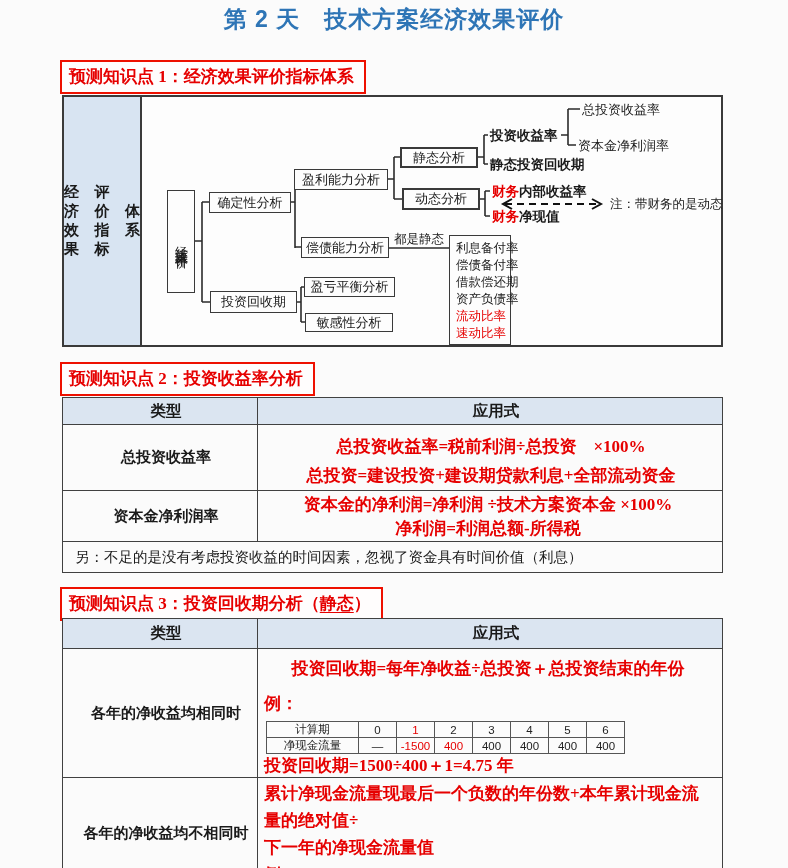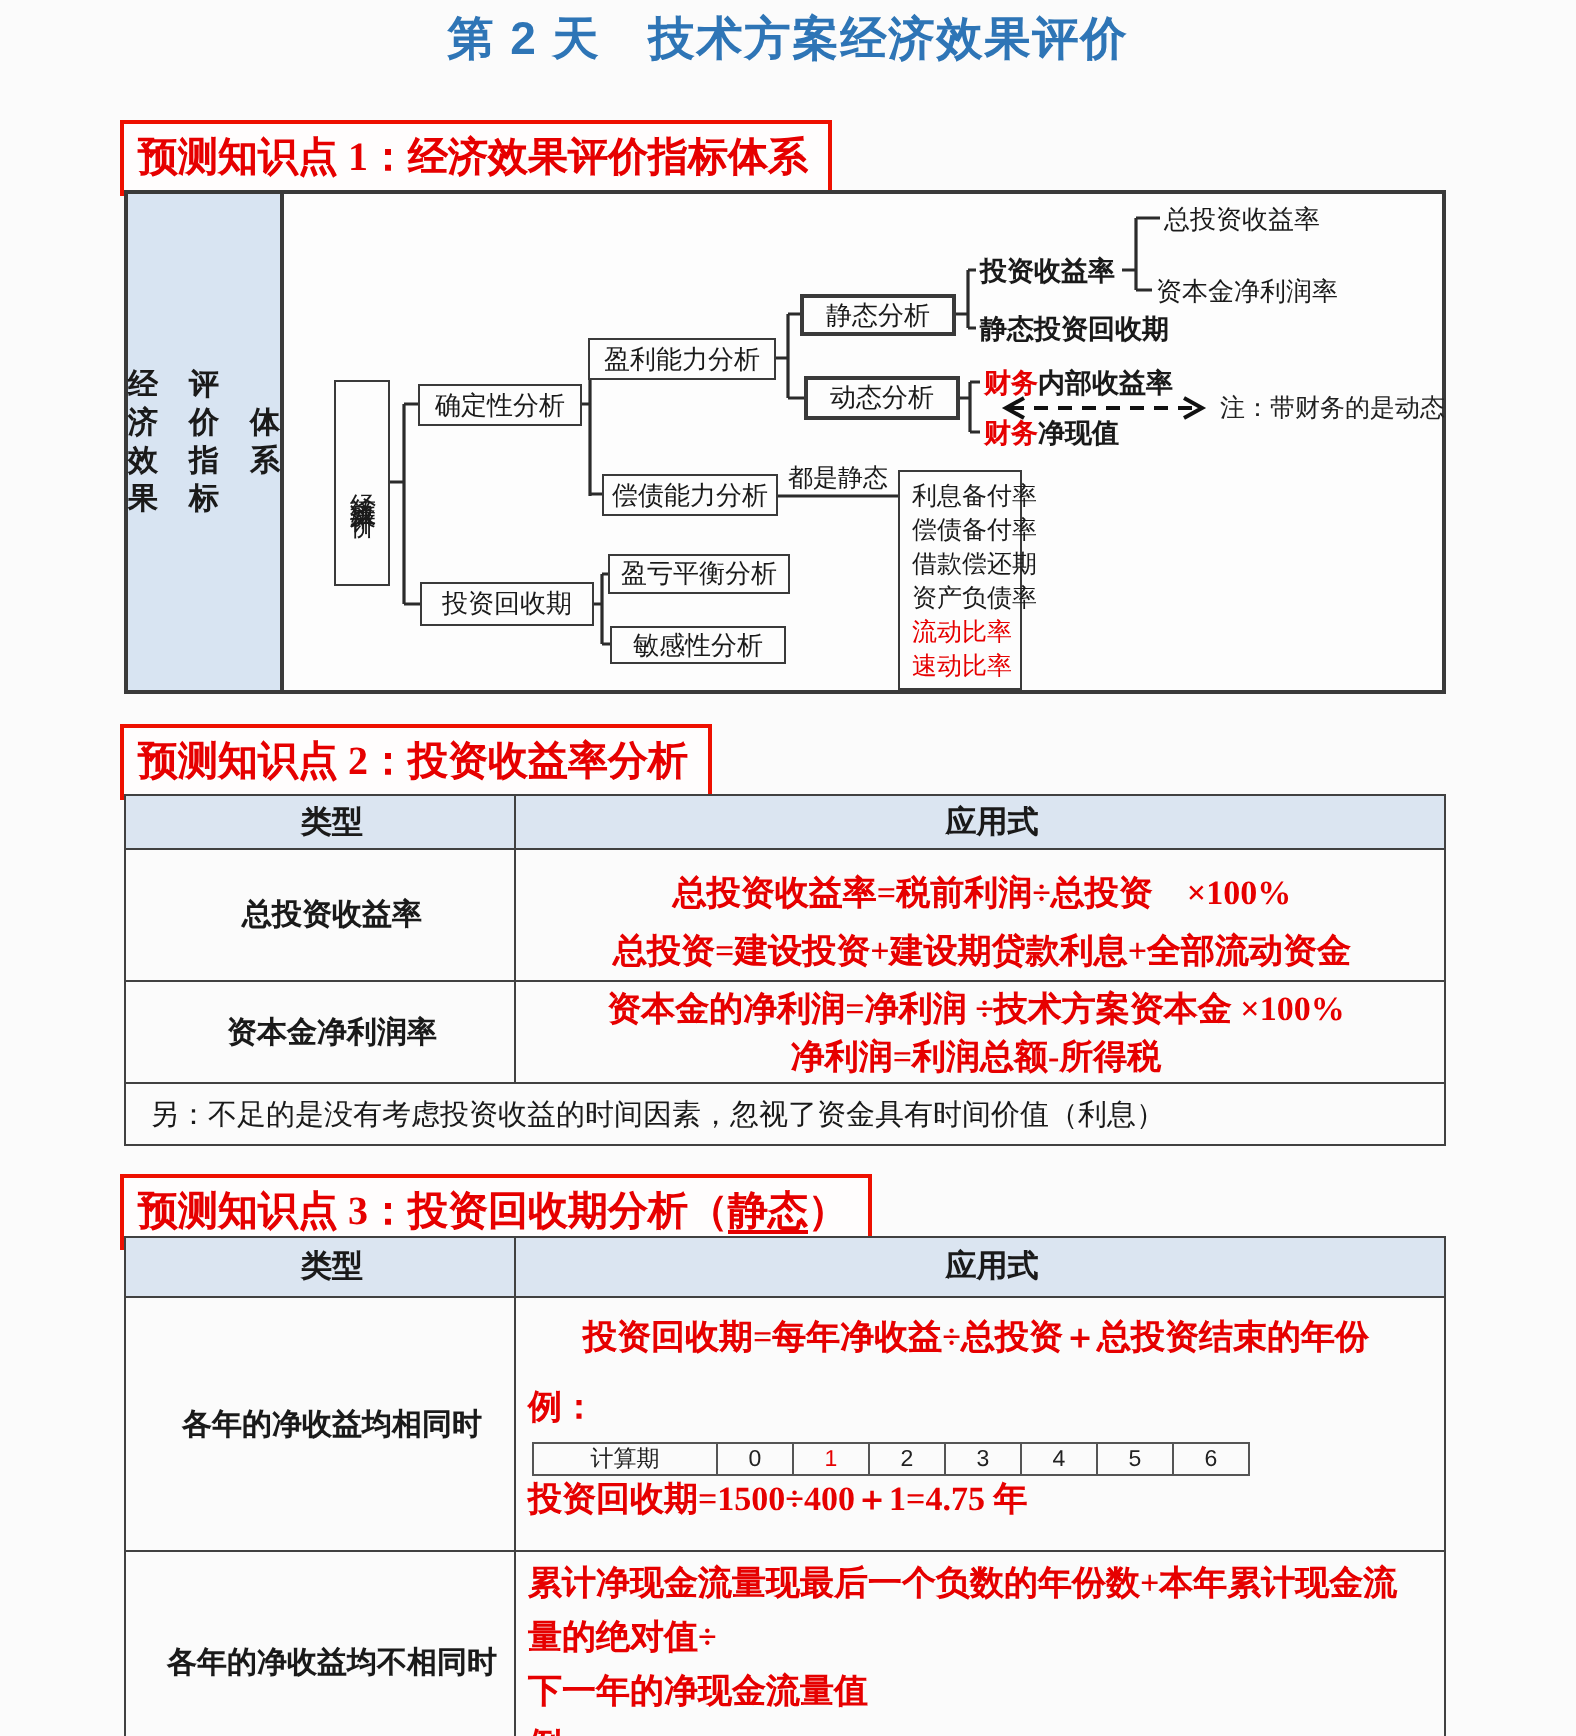--- a/index.html
+++ b/index.html
@@ -13,21 +13,21 @@
   
   .page-title {
     top:4px; left:0; width:788px; text-align:center;
     color:#2e75b6; font-size:23px; font-weight:bold; letter-spacing:1px;
   }
 
   
   .kp-box {
     border:2.5px solid #ee1000; background:#fffdfd;
     padding:3px 10px 4px 7px; color:#e60000; font-weight:bold;
-    font-size:20px; font-family:"Liberation Serif", serif; white-space:nowrap;
+    font-size:17px; font-family:"Liberation Serif", serif; white-space:nowrap;
   }
   .kp1 { left:60px; top:60px; }
   .kp2 { left:60px; top:362px; }
   .kp3 { left:60px; top:587px; }
   .u-red { text-decoration:underline; text-underline-offset:3px; }
 
   
   .diagram {
     left:62px; top:95px; width:661px; height:252px;
     border:2px solid #3a3a3a; background:#fdfdfd;
@@ -209,20 +209,30 @@
               <tr>
           <td class="c0">计算期</td>
           <td class="cn">0</td>
           <td class="cn ired">1</td>
           <td class="cn">2</td>
           <td class="cn">3</td>
           <td class="cn">4</td>
           <td class="cn">5</td>
           <td class="cn">6</td>
         </tr>
+        <tr>
+          <td class="c0">净现金流量</td>
+          <td class="cn">—</td>
+          <td class="cn ired">-1500</td>
+          <td class="cn ired">400</td>
+          <td class="cn">400</td>
+          <td class="cn">400</td>
+          <td class="cn">400</td>
+          <td class="cn">400</td>
+        </tr>
       </tbody>
           </table>
       <div class="formula" style="">投资回收期=1500÷400＋1=4.75 年</div>
     </td>
   </tr>
   <tr style="height:110px;">
     <td class="type-cell">各年的净收益均不相同时</td>
     <td style="padding:2px 10px 0 6px; vertical-align:top;">
       <div class="formula lh27">累计净现金流量现最后一个负数的年份数+本年累计现金流量的绝对值÷</div>
       <div class="formula lh27">下一年的净现金流量值</div>

